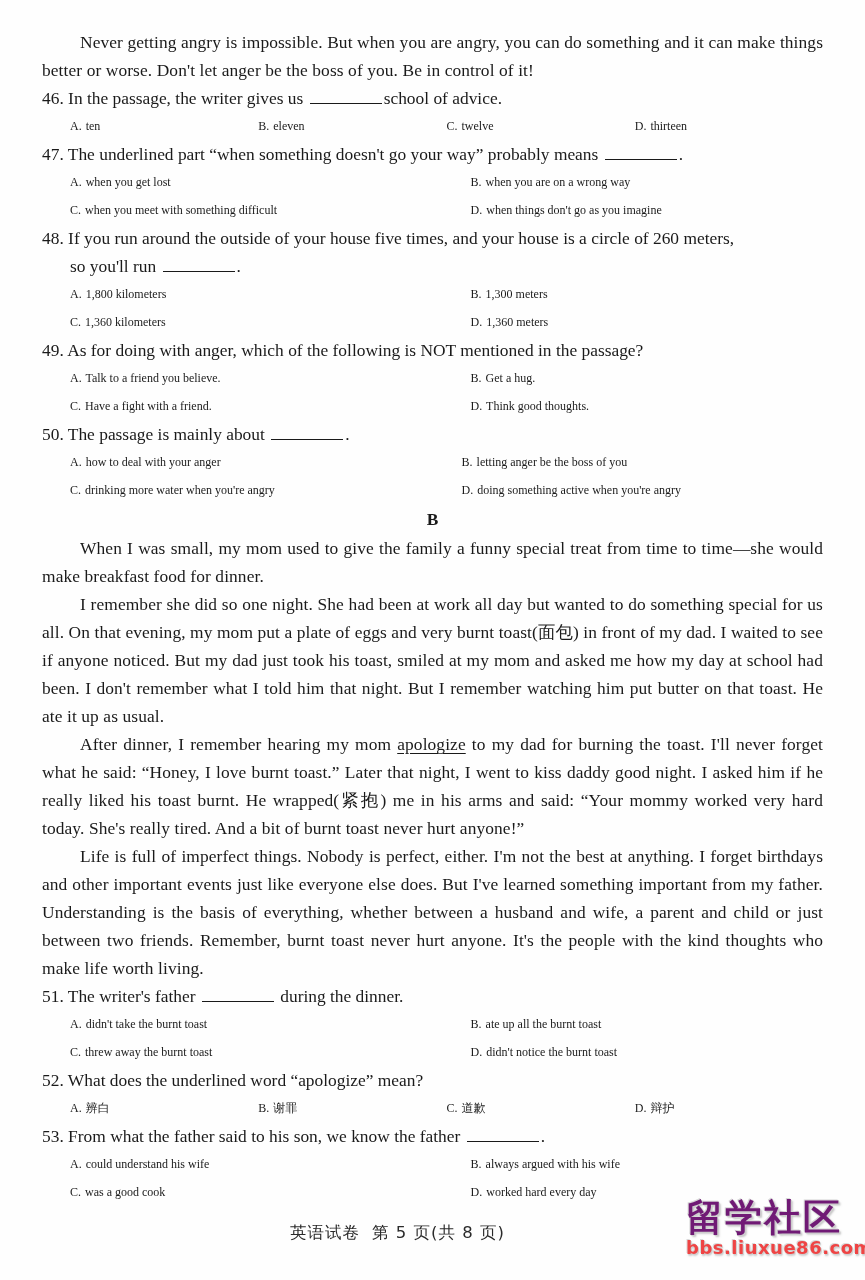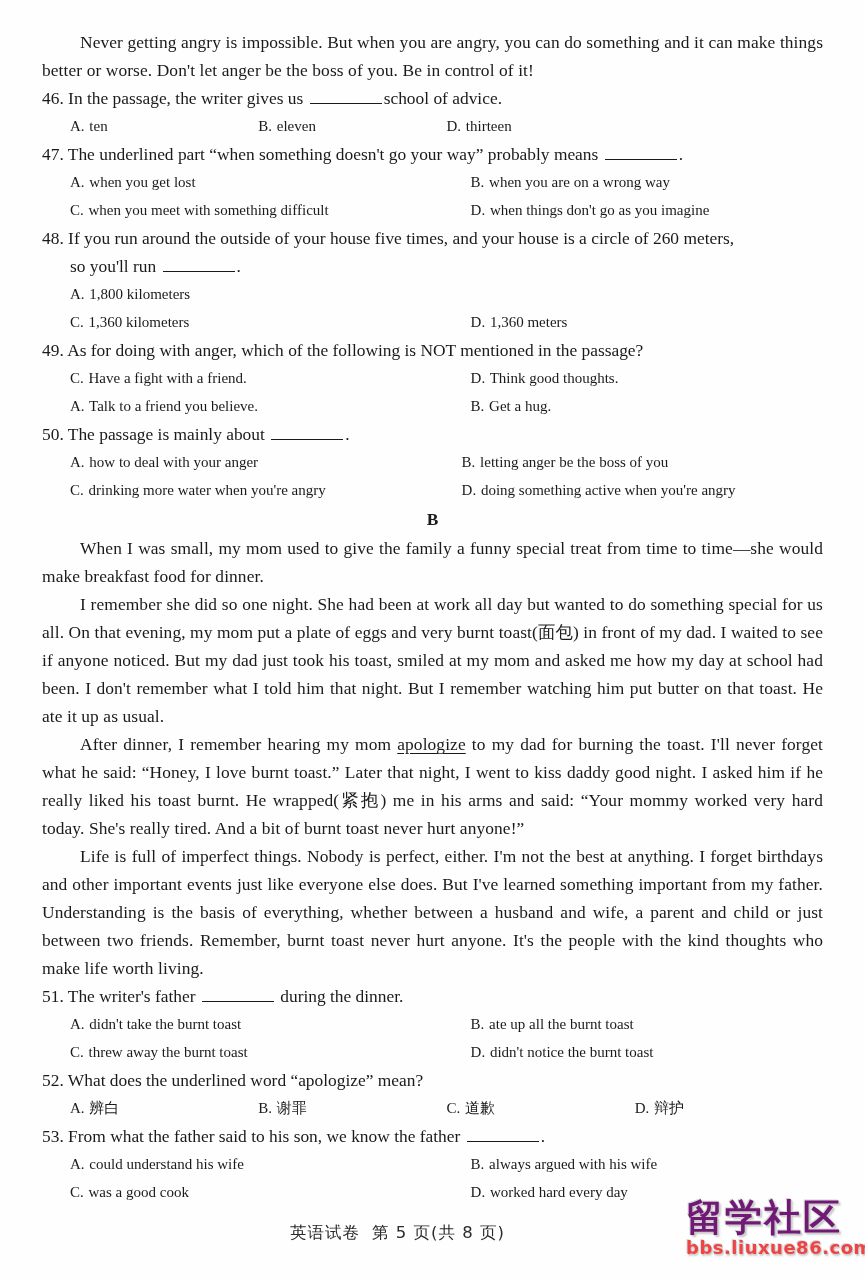--- a/index.html
+++ b/index.html
@@ -73,23 +73,24 @@
   
   .uline {
     text-decoration: underline;
     text-underline-offset: 2.5px;
     text-decoration-thickness: 1px;
   }
 
   
   .opts {
     display: flex;
-    font-size: 15px;
+    font-size: 12px;
     line-height: 28px;
     padding-left: 28px;
+    justify-content: center;
   }
   .opts.four > .opt { width: 25%; }
   .opts.two  > .opt:first-child { width: 53.2%; }
   .opts.two  > .opt:last-child  { width: 46.8%; }
   .opts.two.wide > .opt:first-child { width: 52%; }
   .opts.two.wide > .opt:last-child  { width: 48%; }
   .opt {
     white-space: nowrap;
   }
   .opt .lab { margin-right: 1px; }
@@ -166,20 +167,21 @@
 
     <div>
       <p class="qline">
         <span class="qnum">46.</span>
         <span>In the passage, the writer gives us</span>
         <span class="blank"></span><span>school of advice.</span>
       </p>
       <div class="opts four">
         <span class="opt"><span class="lab">A.</span> <span>ten</span></span>
         <span class="opt"><span class="lab">B.</span> <span>eleven</span></span>
+        <span class="opt"><span class="lab">C.</span> <span>twelve</span></span>
         <span class="opt"><span class="lab">D.</span> <span>thirteen</span></span>
       </div>
     </div>
 
     <div>
       <p class="qline">
         <span class="qnum">47.</span>
         <span>The underlined part “when something doesn't go your way” probably means</span>
         <span class="blank"></span><span>.</span>
       </p>
@@ -197,39 +199,40 @@
       <p class="qline">
         <span class="qnum">48.</span>
         <span>If you run around the outside of your house five times, and your house is a circle of 260 meters,</span>
       </p>
       <p class="qcont">
         <span>so you'll run</span>
         <span class="blank"></span><span>.</span>
       </p>
       <div class="opts two">
         <span class="opt"><span class="lab">A.</span> <span>1,800 kilometers</span></span>
+        <span class="opt"><span class="lab">B.</span> <span>1,300 meters</span></span>
       </div>
       <div class="opts two">
         <span class="opt"><span class="lab">C.</span> <span>1,360 kilometers</span></span>
         <span class="opt"><span class="lab">D.</span> <span>1,360 meters</span></span>
       </div>
     </div>
 
     <div>
       <p class="qline">
         <span class="qnum">49.</span>
         <span>As for doing with anger, which of the following is NOT mentioned in the passage?</span>
       </p>
       <div class="opts two">
+        <span class="opt"><span class="lab">A.</span> <span>Talk to a friend you believe.</span></span>
+        <span class="opt"><span class="lab">B.</span> <span>Get a hug.</span></span>
+      </div>
+      <div class="opts two">
         <span class="opt"><span class="lab">C.</span> <span>Have a fight with a friend.</span></span>
         <span class="opt"><span class="lab">D.</span> <span>Think good thoughts.</span></span>
-      </div>
-      <div class="opts two">
-        <span class="opt"><span class="lab">A.</span> <span>Talk to a friend you believe.</span></span>
-        <span class="opt"><span class="lab">B.</span> <span>Get a hug.</span></span>
       </div>
     </div>
 
     <div>
       <p class="qline">
         <span class="qnum">50.</span>
         <span>The passage is mainly about</span>
         <span class="blank"></span><span>.</span>
       </p>
       <div class="opts two wide">

